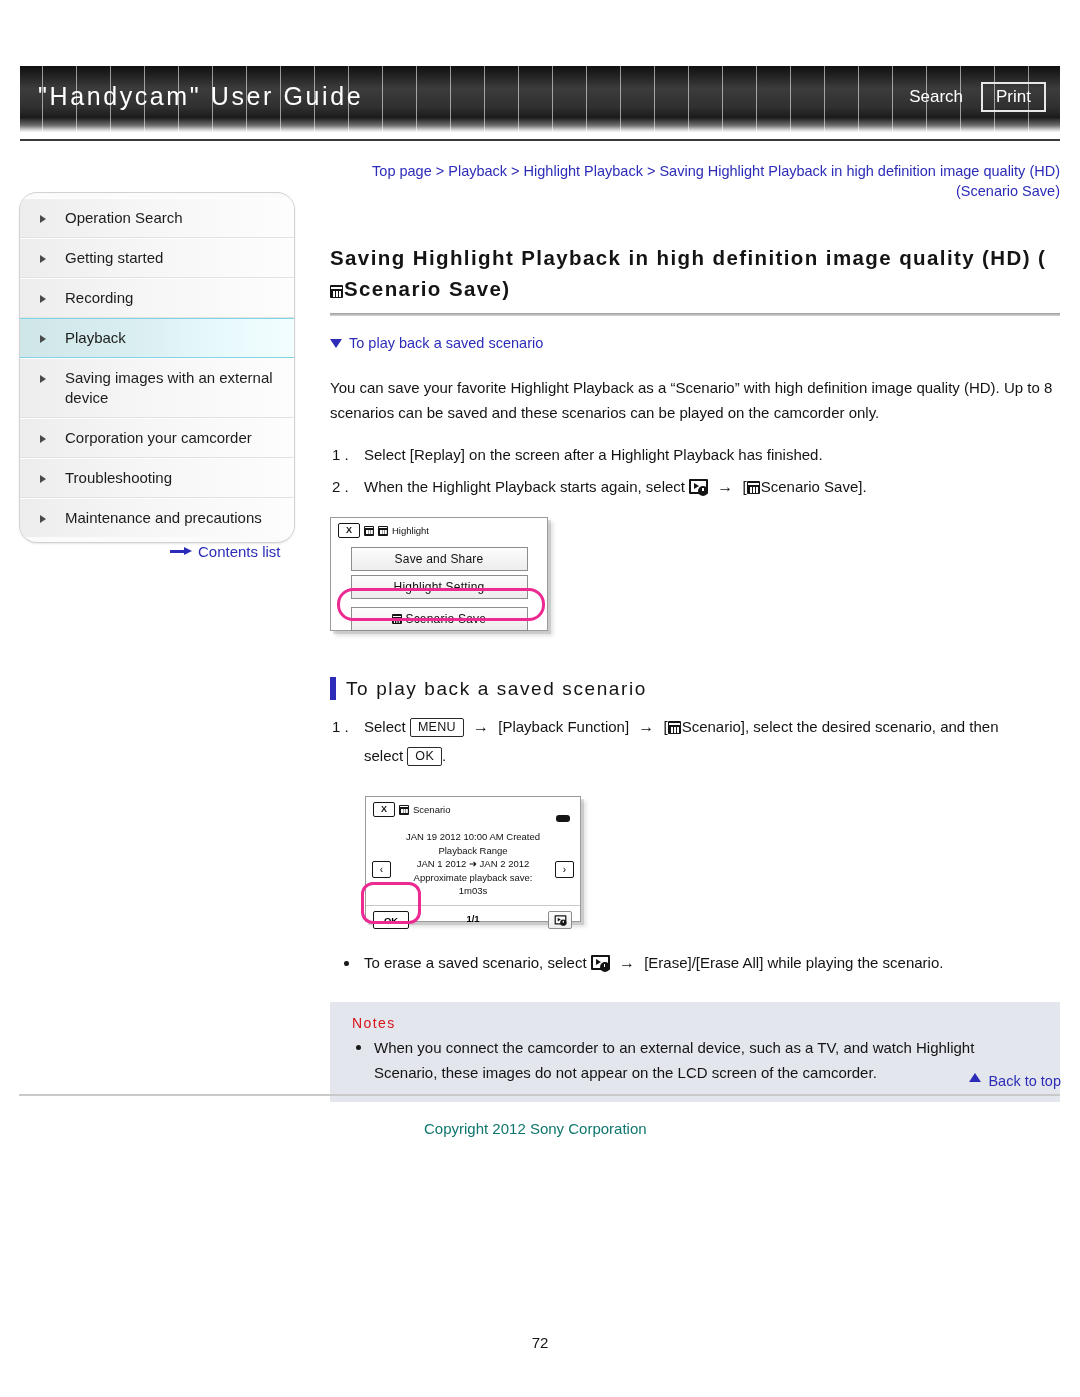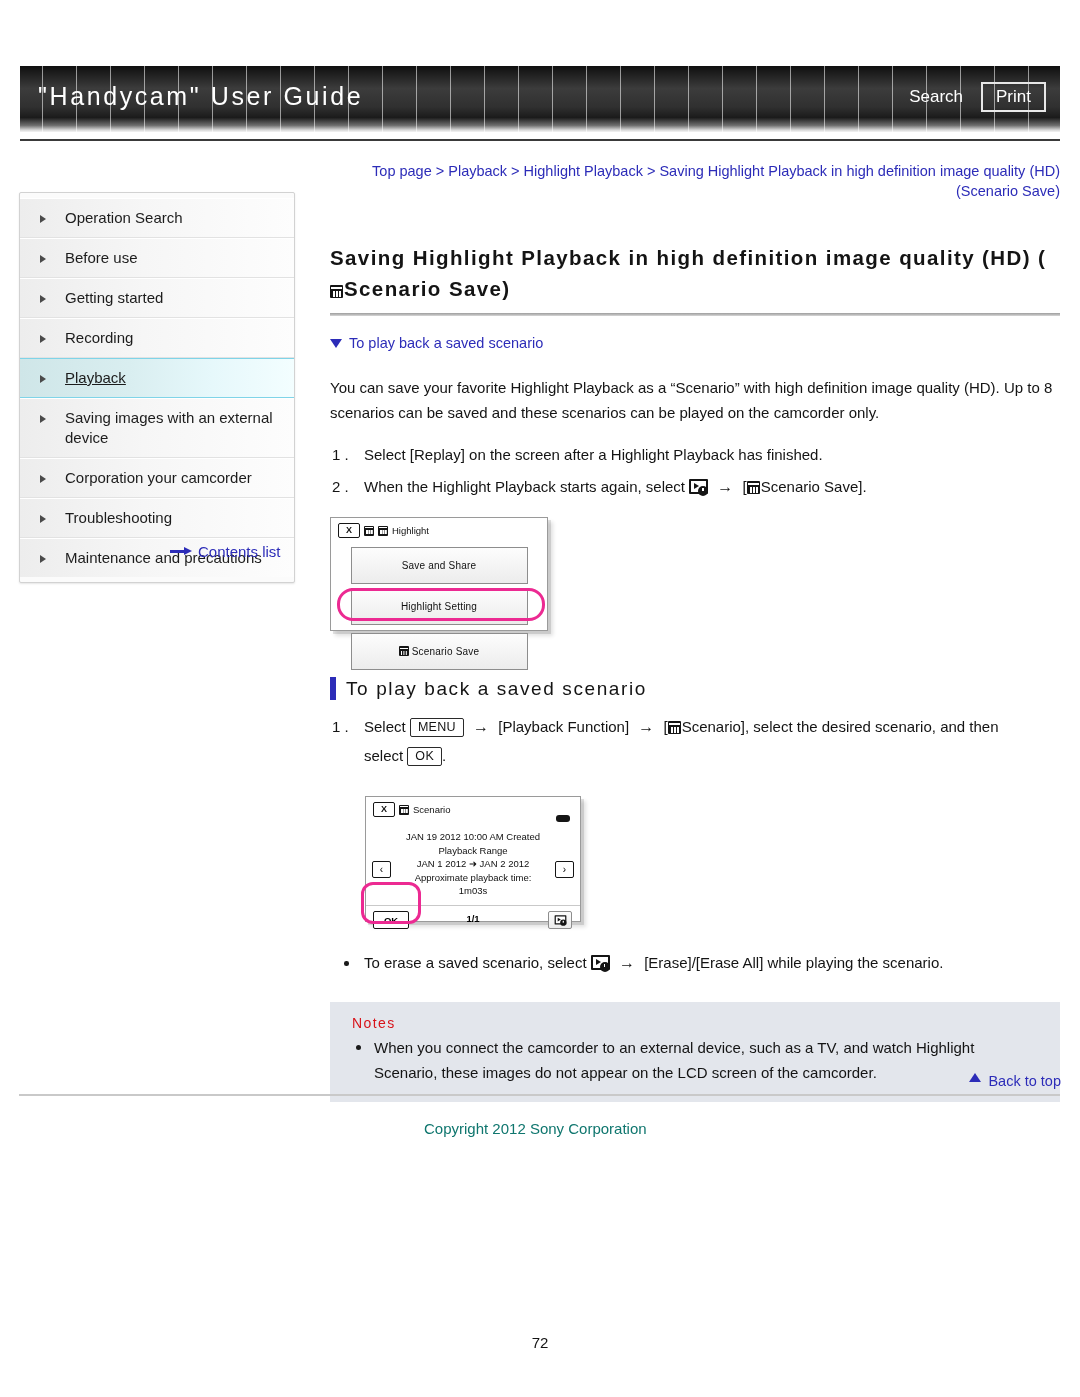--- a/index.html
+++ b/index.html
@@ -91,21 +91,21 @@
     line-height: 20px;
   }
 
   
   .sidebar {
     position: absolute;
     left: 19px;
     top: 192px;
     width: 274px;
     border: 1px solid #d2d2d2;
-    border-radius: 2px;
+    border-radius: 18px;
     background: #fbfbfb;
     box-shadow: 0 1px 2px rgba(0,0,0,0.10);
     overflow: hidden;
     padding: 5px 0;
   }
   .nav-item {
     position: relative;
     display: flex;
     align-items: flex-start;
     padding: 9px 12px 9px 20px;
@@ -124,21 +124,20 @@
     margin-right: 9px;
     border-left: 6px solid #4a4a4a;
     border-top: 4px solid transparent;
     border-bottom: 4px solid transparent;
     height: 0;
   }
   .nav-item.active {
     background: linear-gradient(to right, #cfe6e8 0%, #d9eef0 40%, #e6f8fb 70%, #f3feff 100%);
     border-top: 1px solid #7fd4e8;
     border-bottom: 1px solid #7fd4e8;
-    text-decoration: underline;
   }
   .nav-label { flex: 1 1 auto; }
 
   .contents-list {
     position: absolute;
     left: 170px;
     top: 543px;
     font-size: 15px;
     color: #2c2cb8;
     display: flex;
@@ -377,23 +376,23 @@
     content:"";
     position:absolute; left:2px; top:4.5px;
     width:1.6px; height:4px; background:#fff;
     box-shadow: 2.4px 0 0 #fff, 4.8px 0 0 #fff;
   }
 
   .lcd-menubtn {
     border: 1.2px solid #8d8d8d;
     background: linear-gradient(to bottom,#fdfdfd,#ececec);
     text-align: center;
-    font-size: 10px;
+    font-size: 12px;
     color: #101010;
-    padding: 12px 0;
+    padding: 4px 0;
     margin: 4px auto 0 auto;
     width: 175px;
     letter-spacing: 0.2px;
   }
   .magenta-ring {
     position: absolute;
     border: 3px solid #ec2a92;
     border-radius: 16px;
     pointer-events: none;
   }
@@ -565,24 +564,20 @@
   </div>
 </div>
 <div class="banner-underline"></div>
 
 <div class="breadcrumb">Top page &gt; Playback &gt; Highlight Playback &gt; Saving Highlight Playback in high definition image quality (HD) (Scenario Save)</div>
 
 <div class="sidebar">
   <div class="nav-item">
     <span class="arrow"></span>
     <span class="nav-label">Operation Search</span>
-  </div>
-  <div class="nav-item">
-    <span class="arrow"></span>
-    <span class="nav-label">Before use</span>
   </div>
   <div class="nav-item">
     <span class="arrow"></span>
     <span class="nav-label">Getting started</span>
   </div>
   <div class="nav-item">
     <span class="arrow"></span>
     <span class="nav-label">Recording</span>
   </div>
   <div class="nav-item active">
@@ -678,21 +673,21 @@
         <span>Scenario</span>
         <span class="delete-icon"></span>
       </div>
       <div class="lcd2-body">
         <div class="nav-chev left">‹</div>
         <div class="nav-chev right">›</div>
         <div class="lcd2-center">
           <div>JAN 19 2012 10:00 AM Created</div>
           <div>Playback Range</div>
           <div>JAN  1 2012 ➜ JAN  2 2012</div>
-          <div>Approximate playback time:</div>
+          <div>Approximate playback save:</div>
           <div>1m03s</div>
         </div>
       </div>
       <div class="lcd2-footer">
         <div class="ok-box">OK</div>
         <div class="page-ind">1/1</div>
         <div class="opt-box">
             <span class="ico-playopt" style="transform:scale(0.62); transform-origin:center;">
               <span class="scr"></span>
               <span class="dot"></span>

